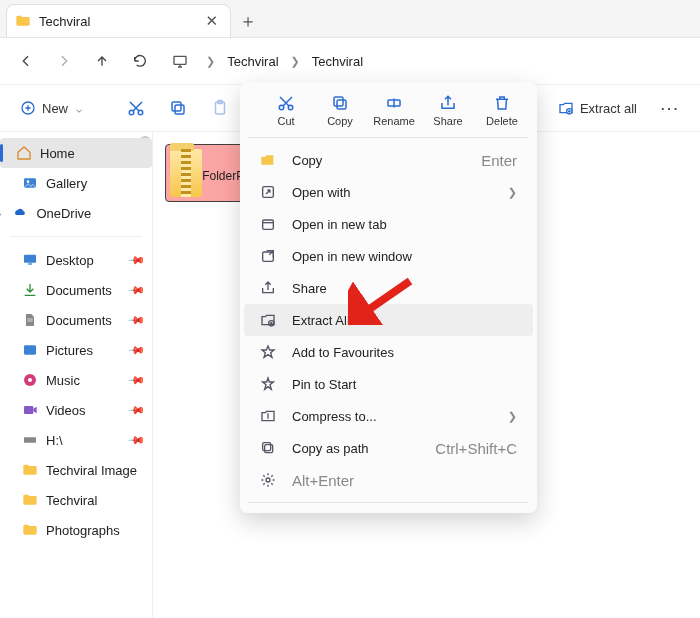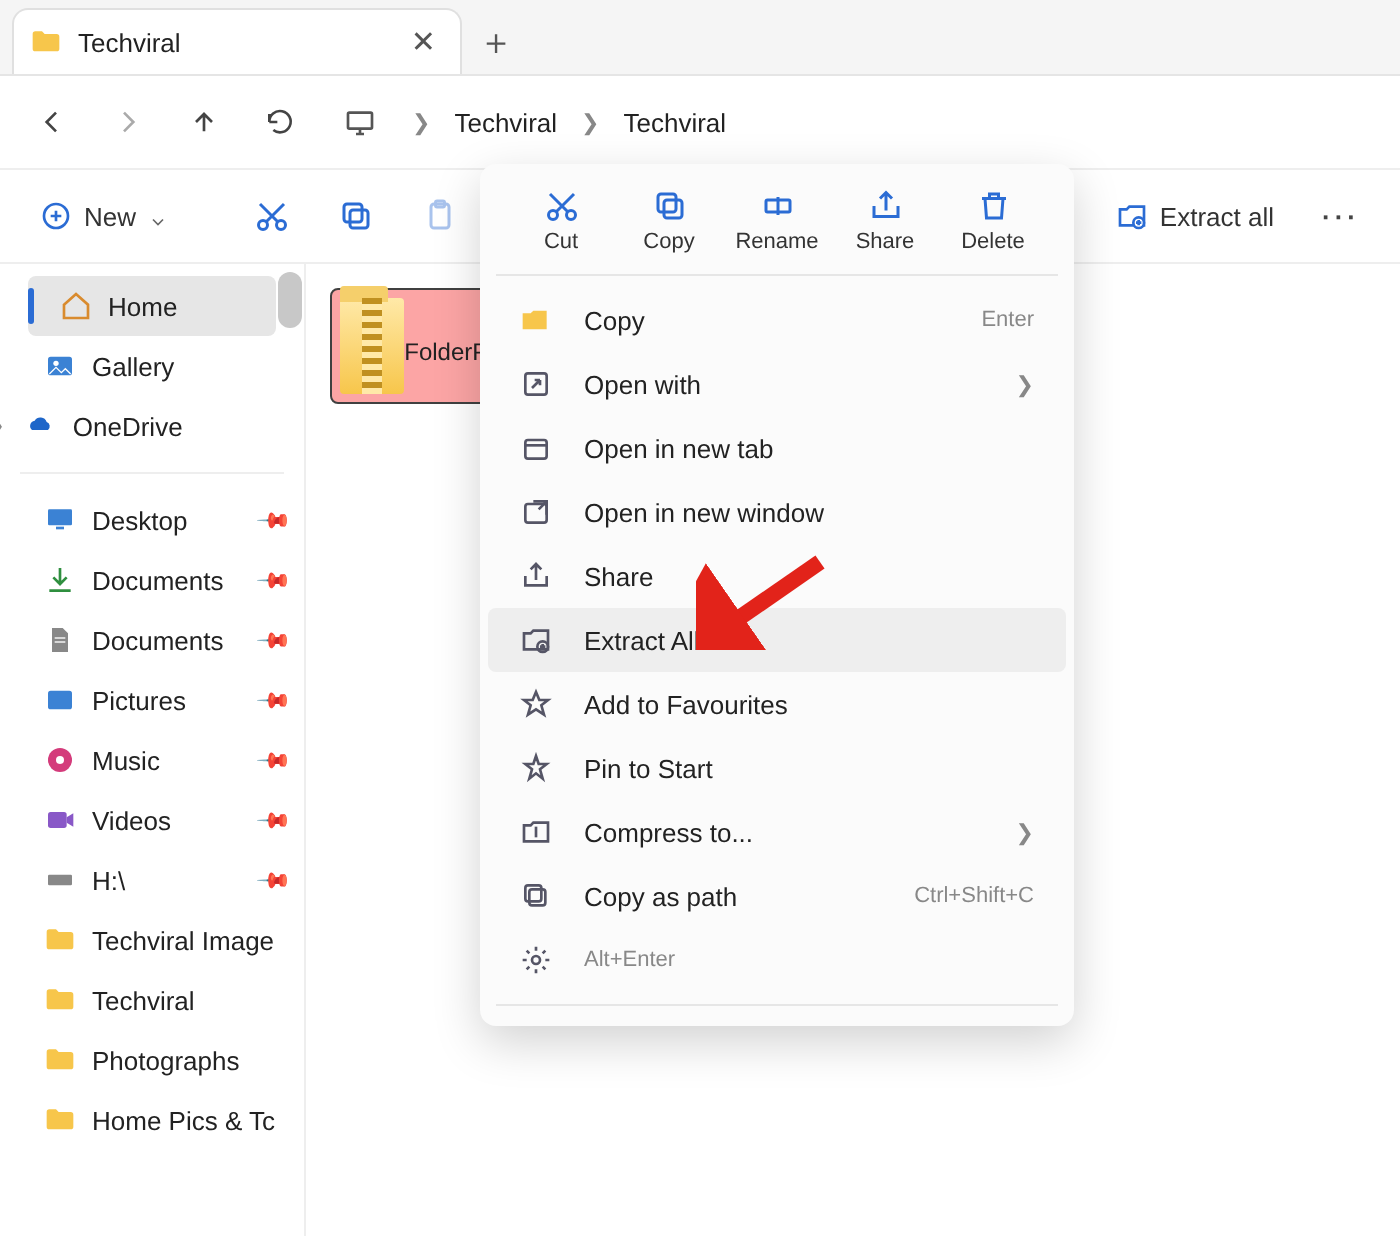--- a/index.html
+++ b/index.html
@@ -30,47 +30,47 @@
   .extract-all { display: flex; align-items: center; gap: 6px; padding: 4px 8px; cursor: pointer; }
   .more { padding: 0 10px; color: #444; letter-spacing: 2px; cursor: pointer; font-weight: bold; }
 
   
   .body { display: flex; height: calc(618px - 38px - 46px - 48px); }
 
   
   .sidebar { width: 153px; border-right: 1px solid #eee; overflow-y: hidden; padding-top: 6px; position: relative; }
   .sidebar .scroll-thumb { position: absolute; right: 1px; top: 4px; width: 12px; height: 28px; background: #c8c8c8; border-radius: 6px; }
   .side-item { display: flex; align-items: center; height: 30px; padding: 0 8px 0 22px; gap: 8px; cursor: pointer; white-space: nowrap; overflow: hidden; }
-  .side-item.active { background: #e6e6e6; border-radius: 4px; margin: 0 14px; padding-left: 16px; position: relative; }
+  .side-item.active { background: #e6e6e6; border-radius: 4px; margin: 0 0; padding-left: 16px; position: relative; }
   .side-item.active::before { content: ""; position: absolute; left: 0; top: 6px; bottom: 6px; width: 3px; background: #2b6cd4; border-radius: 2px; }
   .side-item .label { font-size: 13px; color: #222; flex: 1; text-overflow: clip; overflow: hidden; }
   .side-item .chev { color: #888; font-size: 10px; margin-left: -14px; margin-right: 2px; }
   .side-item .pin { color: #9a9a9a; font-size: 11px; transform: rotate(45deg); }
   .side-sep { height: 1px; background: #eee; margin: 8px 10px; }
   .side-icon { width: 16px; height: 16px; flex-shrink: 0; }
 
   
   .content { flex: 1; padding: 12px; display: flex; align-items: flex-start; }
   .file-item { width: 82px; display: flex; flex-direction: row; align-items: center; cursor: pointer; padding: 4px; border-radius: 4px; background: #fca5a5; border: 1px solid #404040; }
   .file-item .thumb { width: 58px; height: 48px; position: relative; }
   .file-item .label { font-size: 12px; text-align: center; margin-top: 6px; color: #222; white-space: nowrap; overflow: hidden; width: 100%; }
 
   
   .context-menu { position: absolute; top: 82px; left: 240px; width: 297px; background: #fbfbfb; border-radius: 8px; box-shadow: 0 8px 24px rgba(0,0,0,0.18); padding: 6px 0 4px; z-index: 50; }
-  .ctx-toprow { display: flex; justify-content: center; padding: 4px 8px 2px; }
+  .ctx-toprow { display: flex; justify-content: flex-end; padding: 4px 8px 2px; }
   .ctx-topbtn { display: flex; flex-direction: column; align-items: center; gap: 3px; cursor: pointer; padding: 2px 4px; border-radius: 4px; width: 54px; }
   .ctx-topbtn .lbl { font-size: 11px; color: #333; }
   .ctx-topbtn svg { width: 18px; height: 18px; color: #2b6cd4; }
   .ctx-sep { height: 1px; background: #e6e6e6; margin: 6px 8px; }
   .ctx-item { display: flex; align-items: center; height: 32px; padding: 0 16px; cursor: pointer; border-radius: 4px; margin: 0 4px; }
   .ctx-item.hover { background: #eee; }
   .ctx-item .micon { width: 18px; margin-right: 14px; color: #556; display: flex; align-items: center; }
   .ctx-item .micon svg { width: 16px; height: 16px; }
   .ctx-item .mlbl { flex: 1; font-size: 13px; color: #222; }
-  .ctx-item .mhint { font-size: 11px; color: #888; }
+  .ctx-item .mhint { font-size: 15px; color: #888; }
   .ctx-item .chev { color: #888; font-size: 11px; }
 
   
   .arrow-anno { position: absolute; top: 275px; left: 348px; z-index: 60; pointer-events: none; }
 
   
   .folder-icon { background: linear-gradient(#ffe9a8, #f7c64b); border-radius: 2px; position: relative; width: 100%; height: 100%; }
   .folder-icon::before { content: ""; position: absolute; top: -6px; left: 0; width: 24px; height: 8px; background: #f5cf6b; border-radius: 2px 2px 0 0; }
   .zip-band { position: absolute; left: 50%; top: 0; bottom: 0; width: 10px; margin-left: -5px; background: repeating-linear-gradient(#c09020 0 3px, #ffe9a8 3px 6px); }
 
@@ -261,26 +261,20 @@
       <span class="side-icon"><svg viewBox="0 0 24 24">
             <path d="M2 6a2 2 0 0 1 2-2h5l2 2h9a2 2 0 0 1 2 2v9a2 2 0 0 1-2 2H4a2 2 0 0 1-2-2z" fill="#f7c64b"></path>
           </svg></span>
       <span class="label">Techviral</span>
     </div>
     <div class="side-item">
       <span class="side-icon"><svg viewBox="0 0 24 24">
             <path d="M2 6a2 2 0 0 1 2-2h5l2 2h9a2 2 0 0 1 2 2v9a2 2 0 0 1-2 2H4a2 2 0 0 1-2-2z" fill="#f7c64b"></path>
           </svg></span>
       <span class="label">Photographs</span>
-    </div>
-    <div class="side-item">
-      <span class="side-icon"><svg viewBox="0 0 24 24">
-            <path d="M2 6a2 2 0 0 1 2-2h5l2 2h9a2 2 0 0 1 2 2v9a2 2 0 0 1-2 2H4a2 2 0 0 1-2-2z" fill="#f7c64b"></path>
-          </svg></span>
-      <span class="label">Home Pics &amp; Tc</span>
     </div>
   </div>
 
   <div class="content">
     <div class="file-item">
       <div class="thumb">
         <div class="folder-icon">
             <div class="zip-band"></div>
           </div>
       </div>

